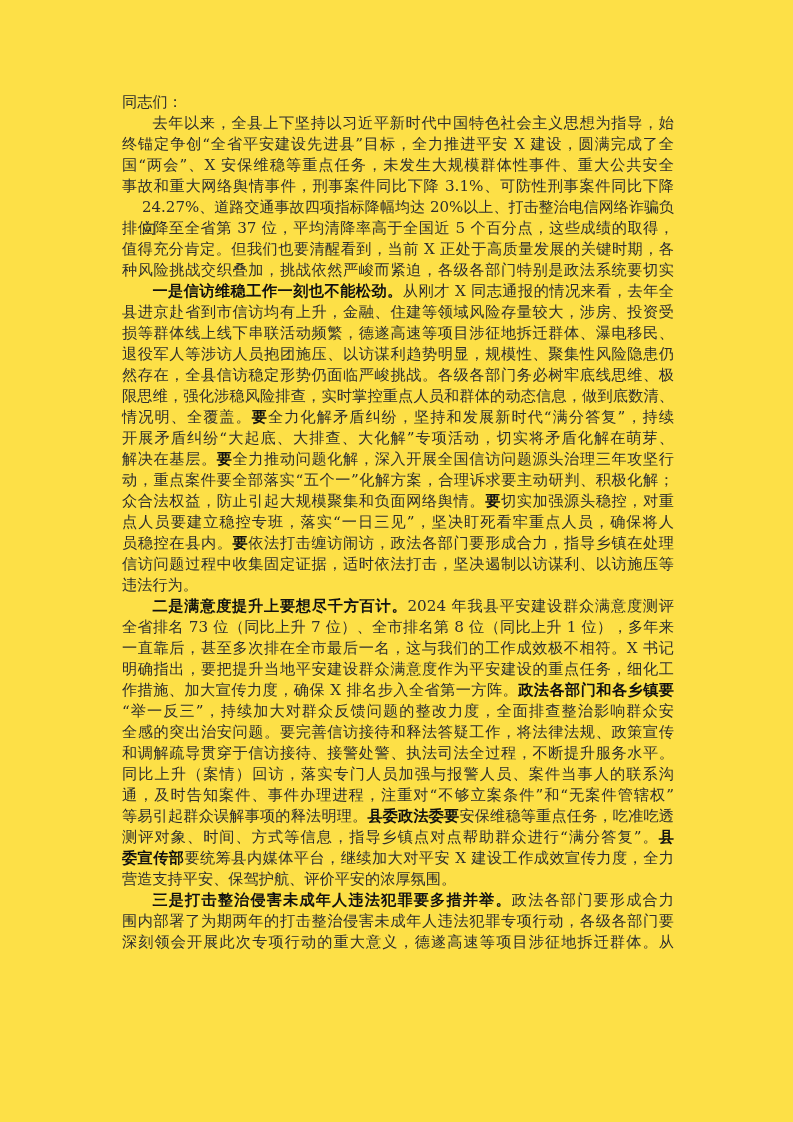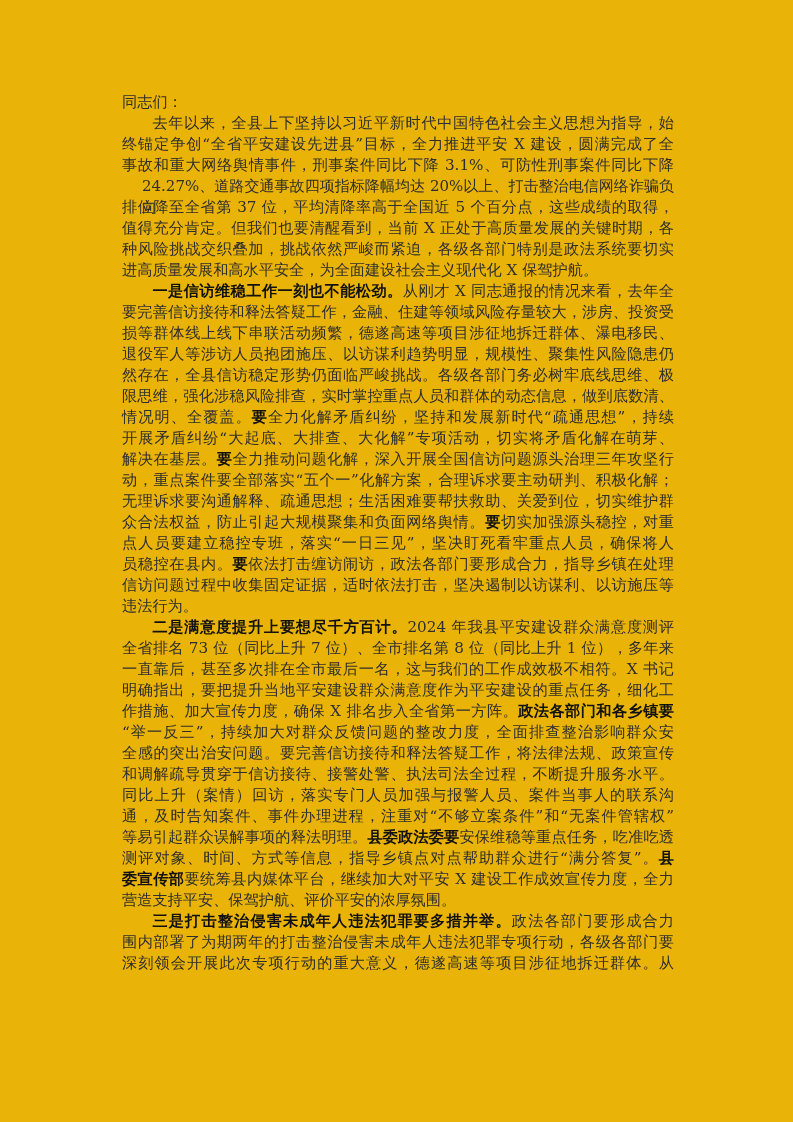--- a/index.html
+++ b/index.html
@@ -12,21 +12,21 @@
       height: 1122px;
       position: relative;
       overflow: hidden;
     }
     .page {
       position: absolute;
       left: 0;
       top: 0;
       width: 793px;
       height: 1122px;
-      background: #eab308;
+      background: #fde047;
     }
     .text-block {
       position: absolute;
       left: 122px;
       top: 92px;
       width: 552px;
       font-family: "DejaVu Serif", "Liberation Serif", serif;
       font-size: 15.2px;
       color: #2e2e2e;
     }
@@ -51,39 +51,38 @@
 <body>
 
 <div class="page">
   <div class="text-block" id="text-block">
       <div class="para">
         <div class="line last"><span class="seg">同志们：</span></div>
       </div>
       <div class="para">
         <div class="line indent"><span class="seg">去年以来，全县上下坚持以习近平新时代中国特色社会主义思想为指导，始</span></div>
         <div class="line"><span class="seg">终锚定争创“全省平安建设先进县”目标，全力推进平安 X 建设，圆满完成了全</span></div>
+        <div class="line"><span class="seg">国“两会”、X 安保维稳等重点任务，未发生大规模群体性事件、重大公共安全</span></div>
         <div class="line"><span class="seg">事故和重大网络舆情事件，刑事案件同比下降 3.1%、可防性刑事案件同比下降</span></div>
         <div class="line" style="font-size: 15px; margin-left: 20px;"><span class="seg">24.27%、道路交通事故四项指标降幅均达 20%以上、打击整治电信网络诈骗负向</span></div>
         <div class="line"><span class="seg">排位降至全省第 37 位，平均清降率高于全国近 5 个百分点，这些成绩的取得，</span></div>
         <div class="line"><span class="seg">值得充分肯定。但我们也要清醒看到，当前 X 正处于高质量发展的关键时期，各</span></div>
         <div class="line"><span class="seg">种风险挑战交织叠加，挑战依然严峻而紧迫，各级各部门特别是政法系统要切实</span></div>
-        <div class="line last"><span class="seg">进高质量发展和高水平安全，为全面建设社会主义现代化 X 保驾护航。</span></div>
       </div>
       <div class="para">
         <div class="line indent"><span class="seg bold">一是信访维稳工作一刻也不能松劲。</span><span class="seg">从刚才 X 同志通报的情况来看，去年全</span></div>
-        <div class="line"><span class="seg">要完善信访接待和释法答疑工作，金融、住建等领域风险存量较大，涉房、投资受</span></div>
+        <div class="line"><span class="seg">县进京赴省到市信访均有上升，金融、住建等领域风险存量较大，涉房、投资受</span></div>
         <div class="line"><span class="seg">损等群体线上线下串联活动频繁，德遂高速等项目涉征地拆迁群体、瀑电移民、</span></div>
         <div class="line"><span class="seg">退役军人等涉访人员抱团施压、以访谋利趋势明显，规模性、聚集性风险隐患仍</span></div>
         <div class="line"><span class="seg">然存在，全县信访稳定形势仍面临严峻挑战。各级各部门务必树牢底线思维、极</span></div>
         <div class="line"><span class="seg">限思维，强化涉稳风险排查，实时掌控重点人员和群体的动态信息，做到底数清、</span></div>
-        <div class="line"><span class="seg">情况明、全覆盖。</span><span class="seg bold">要</span><span class="seg">全力化解矛盾纠纷，坚持和发展新时代“疏通思想”，持续</span></div>
+        <div class="line"><span class="seg">情况明、全覆盖。</span><span class="seg bold">要</span><span class="seg">全力化解矛盾纠纷，坚持和发展新时代“满分答复”，持续</span></div>
         <div class="line"><span class="seg">开展矛盾纠纷“大起底、大排查、大化解”专项活动，切实将矛盾化解在萌芽、</span></div>
         <div class="line"><span class="seg">解决在基层。</span><span class="seg bold">要</span><span class="seg">全力推动问题化解，深入开展全国信访问题源头治理三年攻坚行</span></div>
         <div class="line"><span class="seg">动，重点案件要全部落实“五个一”化解方案，合理诉求要主动研判、积极化解；</span></div>
-        <div class="line"><span class="seg">无理诉求要沟通解释、疏通思想；生活困难要帮扶救助、关爱到位，切实维护群</span></div>
         <div class="line"><span class="seg">众合法权益，防止引起大规模聚集和负面网络舆情。</span><span class="seg bold">要</span><span class="seg">切实加强源头稳控，对重</span></div>
         <div class="line"><span class="seg">点人员要建立稳控专班，落实“一日三见”，坚决盯死看牢重点人员，确保将人</span></div>
         <div class="line"><span class="seg">员稳控在县内。</span><span class="seg bold">要</span><span class="seg">依法打击缠访闹访，政法各部门要形成合力，指导乡镇在处理</span></div>
         <div class="line"><span class="seg">信访问题过程中收集固定证据，适时依法打击，坚决遏制以访谋利、以访施压等</span></div>
         <div class="line last"><span class="seg">违法行为。</span></div>
       </div>
       <div class="para">
         <div class="line indent"><span class="seg bold">二是满意度提升上要想尽千方百计。</span><span class="seg">2024 年我县平安建设群众满意度测评</span></div>
         <div class="line"><span class="seg">全省排名 73 位（同比上升 7 位）、全市排名第 8 位（同比上升 1 位），多年来</span></div>
         <div class="line"><span class="seg">一直靠后，甚至多次排在全市最后一名，这与我们的工作成效极不相符。X 书记</span></div>

